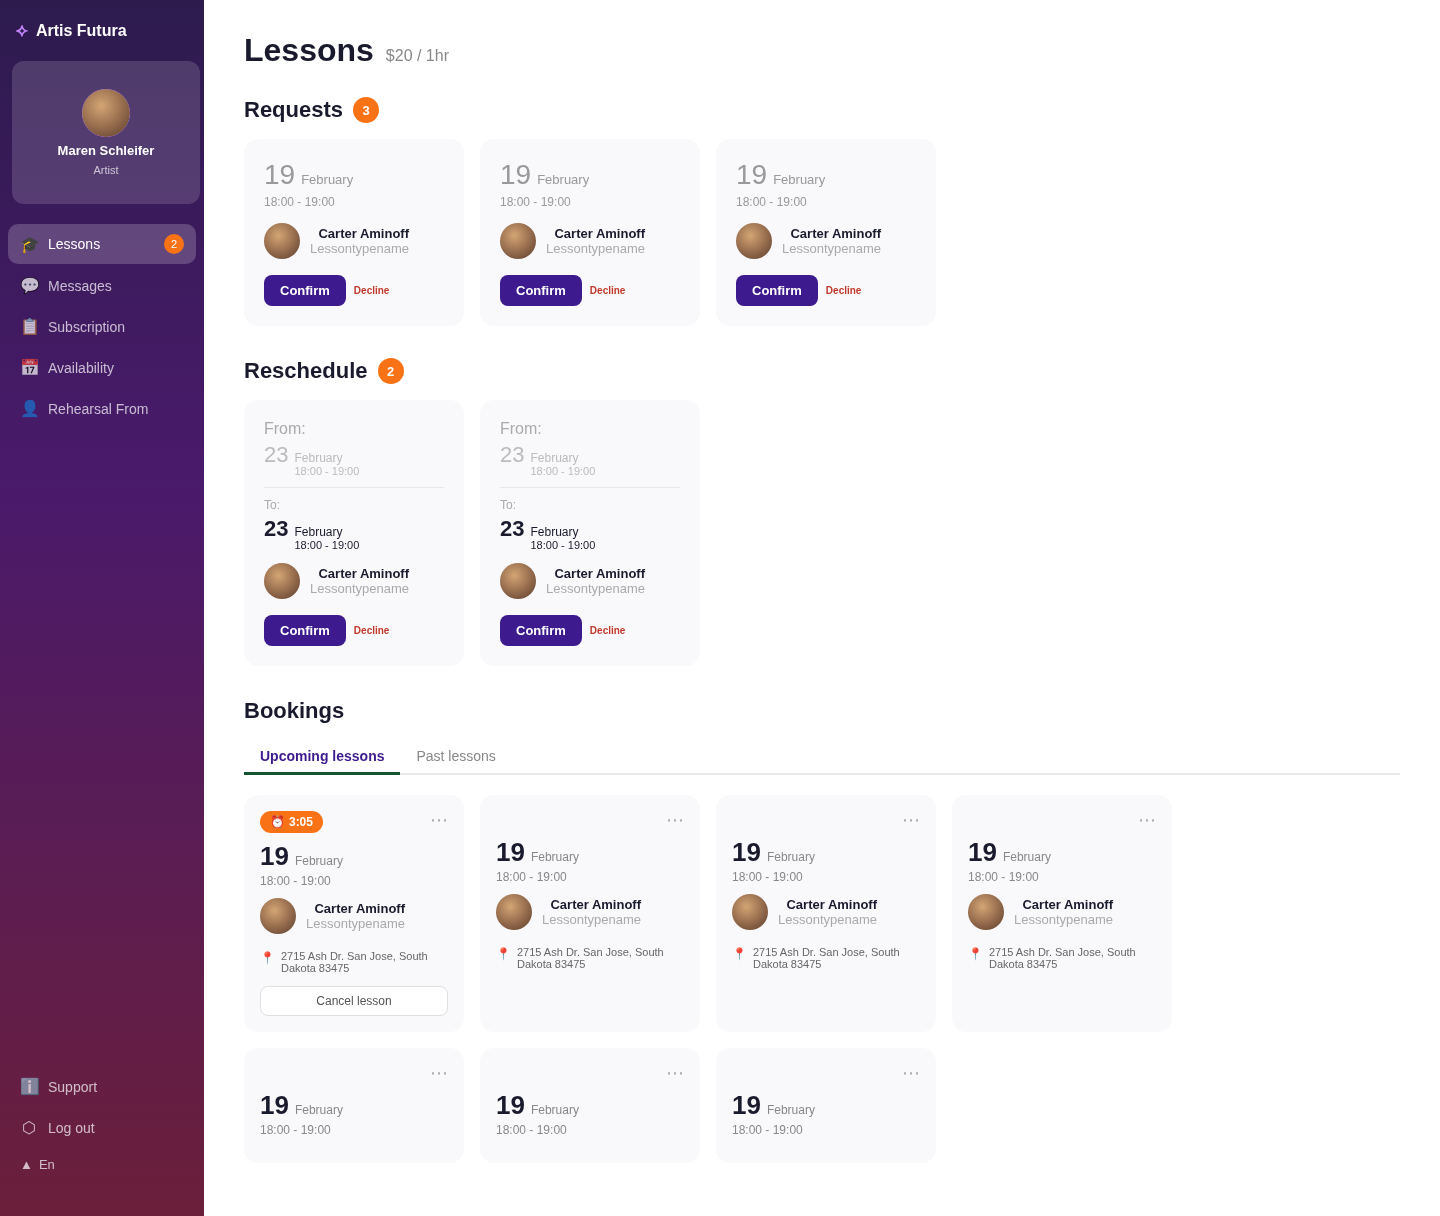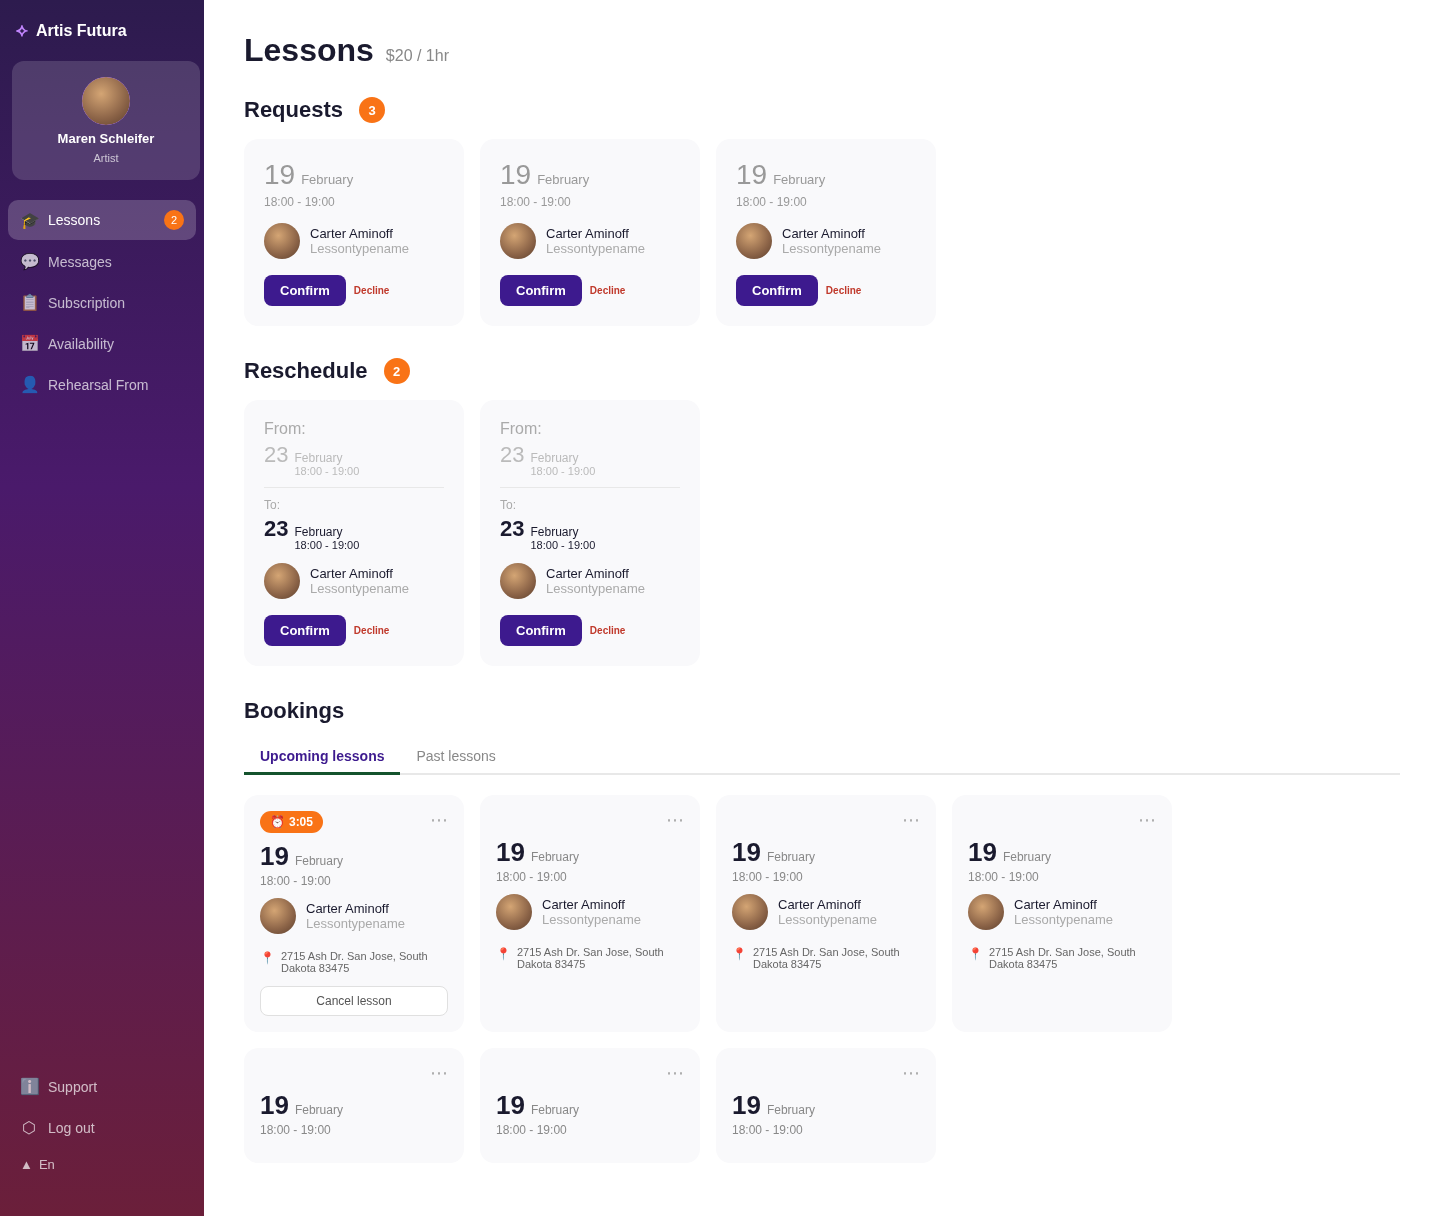--- a/index.html
+++ b/index.html
@@ -26,21 +26,21 @@
       font-weight: 600;
     }
     .sidebar-logo-icon {
       color: #c084fc;
       font-size: 18px;
     }
     .sidebar-profile {
       background: rgba(255,255,255,0.15);
       border-radius: 12px;
       margin: 0 4px 20px 12px;
-      padding: 16px;
+      padding: 28px;
       display: flex;
       flex-direction: column;
       align-items: center;
       gap: 6px;
     }
     .avatar {
       width: 48px;
       height: 48px;
       border-radius: 50%;
       background: #c084fc;
@@ -137,21 +137,21 @@
     }
     .price-label {
       font-size: 16px;
       color: #888;
     }
 
     
     .section-header {
       display: flex;
       align-items: flex-end;
-      gap: 16px;
+      gap: 10px;
       margin-bottom: 16px;
       margin-top: 28px;
     }
     .section-title {
       font-size: 22px;
       font-weight: 700;
       color: #1a1a2e;
     }
     .section-badge {
       background: #f97316;
@@ -209,22 +209,23 @@
     }
     .person-avatar {
       width: 36px;
       height: 36px;
       border-radius: 50%;
       background: radial-gradient(circle at 40% 35%, #d4a574 0%, #8b6347 60%, #5a3d2b 100%);
       flex-shrink: 0;
     }
     .person-name {
       font-size: 13px;
-      font-weight: 400;
+      font-weight: 700;
       color: #1a1a2e;
+      text-align: right;
     }
     .person-type {
       font-size: 13px;
       color: #aaa;
     }
     .card-actions {
       display: flex;
       gap: 8px;
       align-items: center;
     }

